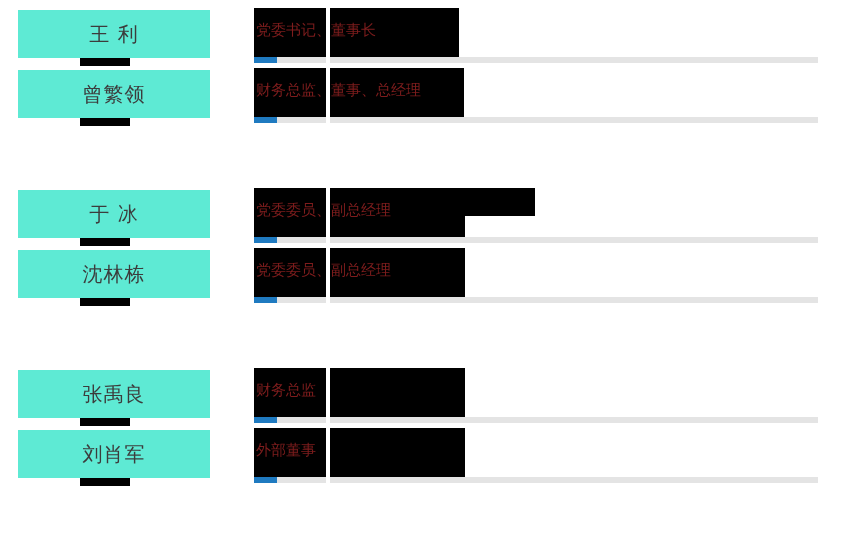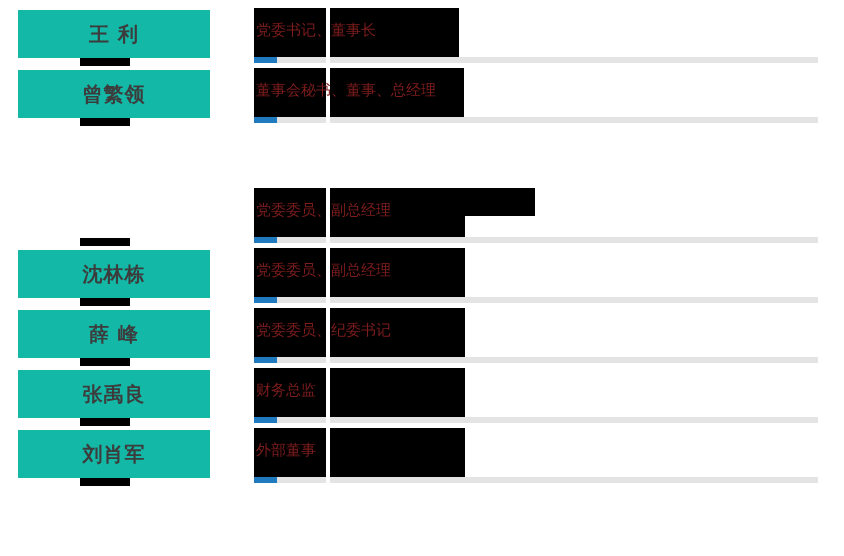--- a/index.html
+++ b/index.html
@@ -29,26 +29,25 @@
     height: 60px;
   }
 
   
   .name-cell {
     position: absolute;
     left: 18px;
     top: 10px;
     width: 192px;
     height: 48px;
-    background: #14b8a6;
+    background: #5eead4;
     display: flex;
     align-items: center;
     justify-content: center;
     box-sizing: border-box;
-    font-weight: bold;
   }
   .name-text {
     font-size: 20px;
     color: #3c3c3c;
     letter-spacing: 1px;
     line-height: 1;
     white-space: nowrap;
   }
 
   
@@ -158,30 +157,33 @@
   </div>
 
   <div class="row" style="top:60px;">
     <div class="name-cell">
       <span class="name-text">曾繁领</span>
     </div>
     <div class="name-redaction"></div>
     <div class="title-area">
       <div class="blk blk-left"></div>
       <div class="blk blk-right" style="width:134px;"></div>
-      <span class="title-text">董事会秘书、董事、总经理</span>
+      <span class="title-text">财务总监、董事、总经理</span>
     </div>
     <div class="track" style="top:57px;">
       <div class="track-fill"></div>
       <div class="track-notch"></div>
     </div>
   </div>
 
 
   <div class="row" style="top:180px;">
+    <div class="name-cell">
+      <span class="name-text">于  冰</span>
+    </div>
     <div class="name-redaction"></div>
     <div class="title-area">
       <div class="blk blk-left"></div>
       <div class="blk blk-right stepped"></div>
       <div class="blk blk-right-step"></div>
       <span class="title-text">党委委员、副总经理</span>
     </div>
     <div class="track" style="top:57px;">
       <div class="track-fill"></div>
       <div class="track-notch"></div>
@@ -197,35 +199,20 @@
       <div class="blk blk-left"></div>
       <div class="blk blk-right" style="width:135px;"></div>
       <span class="title-text">党委委员、副总经理</span>
     </div>
     <div class="track" style="top:57px;">
       <div class="track-fill"></div>
       <div class="track-notch"></div>
     </div>
   </div>
 
-  <div class="row" style="top:300px;">
-    <div class="name-cell">
-      <span class="name-text">薛  峰</span>
-    </div>
-    <div class="name-redaction"></div>
-    <div class="title-area">
-      <div class="blk blk-left"></div>
-      <div class="blk blk-right" style="width:135px;"></div>
-      <span class="title-text">党委委员、纪委书记</span>
-    </div>
-    <div class="track" style="top:57px;">
-      <div class="track-fill"></div>
-      <div class="track-notch"></div>
-    </div>
-  </div>
 
   <div class="row" style="top:360px;">
     <div class="name-cell">
       <span class="name-text">张禹良</span>
     </div>
     <div class="name-redaction"></div>
     <div class="title-area">
       <div class="blk blk-left"></div>
       <div class="blk blk-right" style="width:135px;"></div>
       <span class="title-text">财务总监</span>

